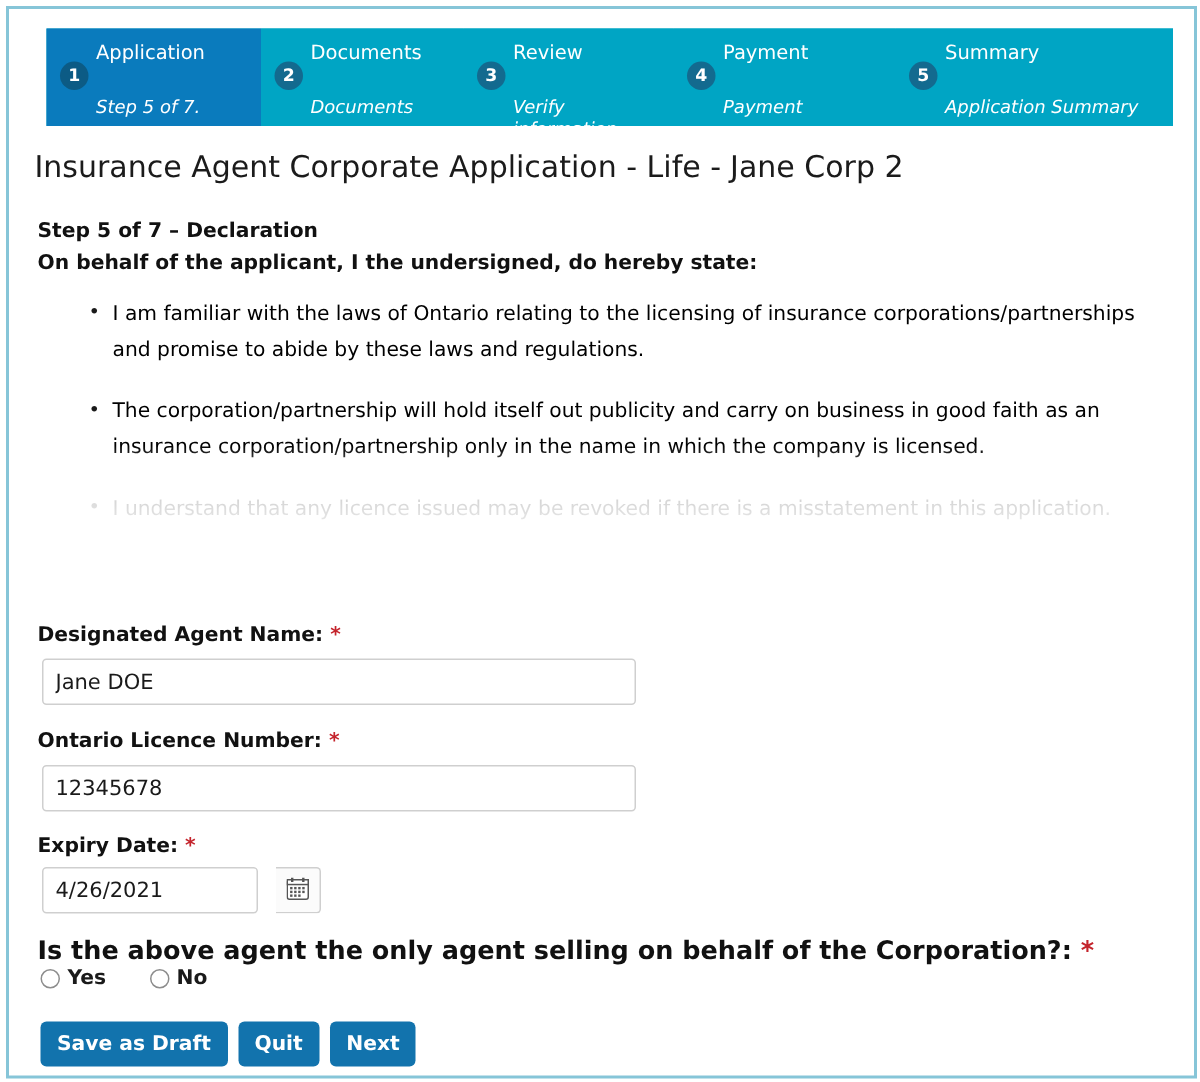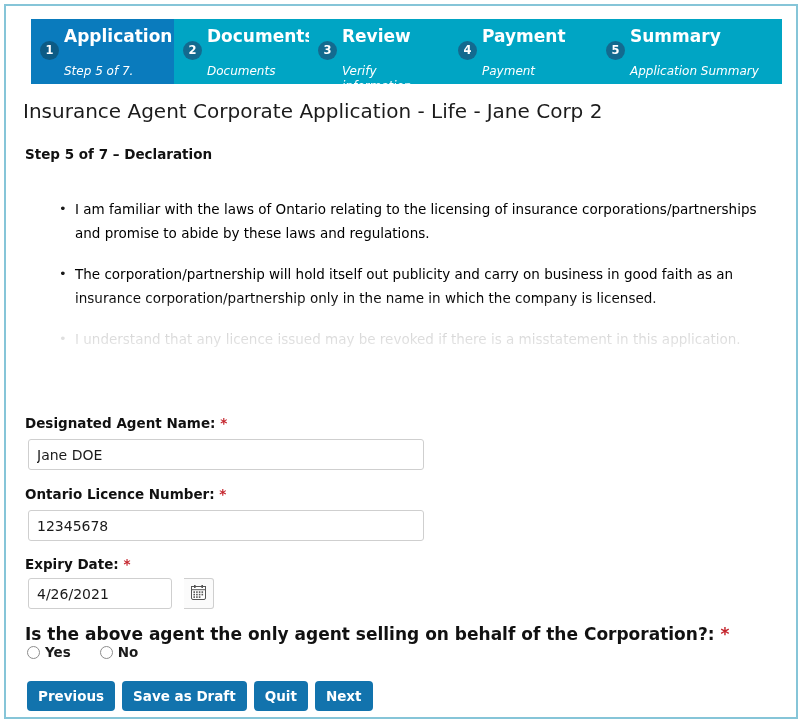--- a/index.html
+++ b/index.html
@@ -82,22 +82,22 @@
     font-family: "DejaVu Sans", "Liberation Sans", sans-serif;
   }
   .step.active .step-num {
     background: #0c5b85;
   }
   .step-text {
     flex: 1 1 auto;
     padding-right: 6px;
   }
   .step-title {
-    font-size: 17px;
-    font-weight: bold;
+    font-size: 13px;
+    font-weight: normal;
     line-height: 16px;
     color: #ffffff;
     white-space: nowrap;
   }
   .step-sub {
     font-size: 12px;
     font-style: italic;
     line-height: 15px;
     color: #ffffff;
     margin-top: 20px;
@@ -332,20 +332,21 @@
           </div>
         </div>
       </div>
 
       <div class="page-title">
         <span>Insurance Agent Corporate Application - Life -</span><span class="corp">Jane Corp 2</span>
       </div>
 
       <div class="decl-head">
         <div>Step 5 of 7 – Declaration</div>
+        <div>On behalf of the applicant, I the undersigned, do hereby state:</div>
       </div>
 
       <div class="decl-box">
         <ul class="decl-list">
           <li>I am familiar with the laws of Ontario relating to the licensing of insurance corporations/partnerships and promise to abide by these laws and regulations.</li>
           <li>The corporation/partnership will hold itself out publicity and carry on business in good faith as an insurance corporation/partnership only in the name in which the company is licensed.</li>
           <li class="fade3">I understand that any licence issued may be revoked if there is a misstatement in this application.</li>
           <li class="fade4">The corporation/partnership is legally entitled to carry on business in Canada and has made all the</li>
         </ul>
         <div class="fade-mask"></div>
@@ -401,21 +402,20 @@
           <span class="radio-dot"></span>
           <span class="radio-txt">Yes</span>
         </label>
         <label class="radio-opt">
           <span class="radio-dot"></span>
           <span class="radio-txt">No</span>
         </label>
       </div>
 
       <div class="btn-row">
-        <button class="btn">Previous</button>
         <button class="btn">Save as Draft</button>
         <button class="btn">Quit</button>
         <button class="btn">Next</button>
       </div>
 
     </div>
   </div>
 </div>
 
 </body></html>

